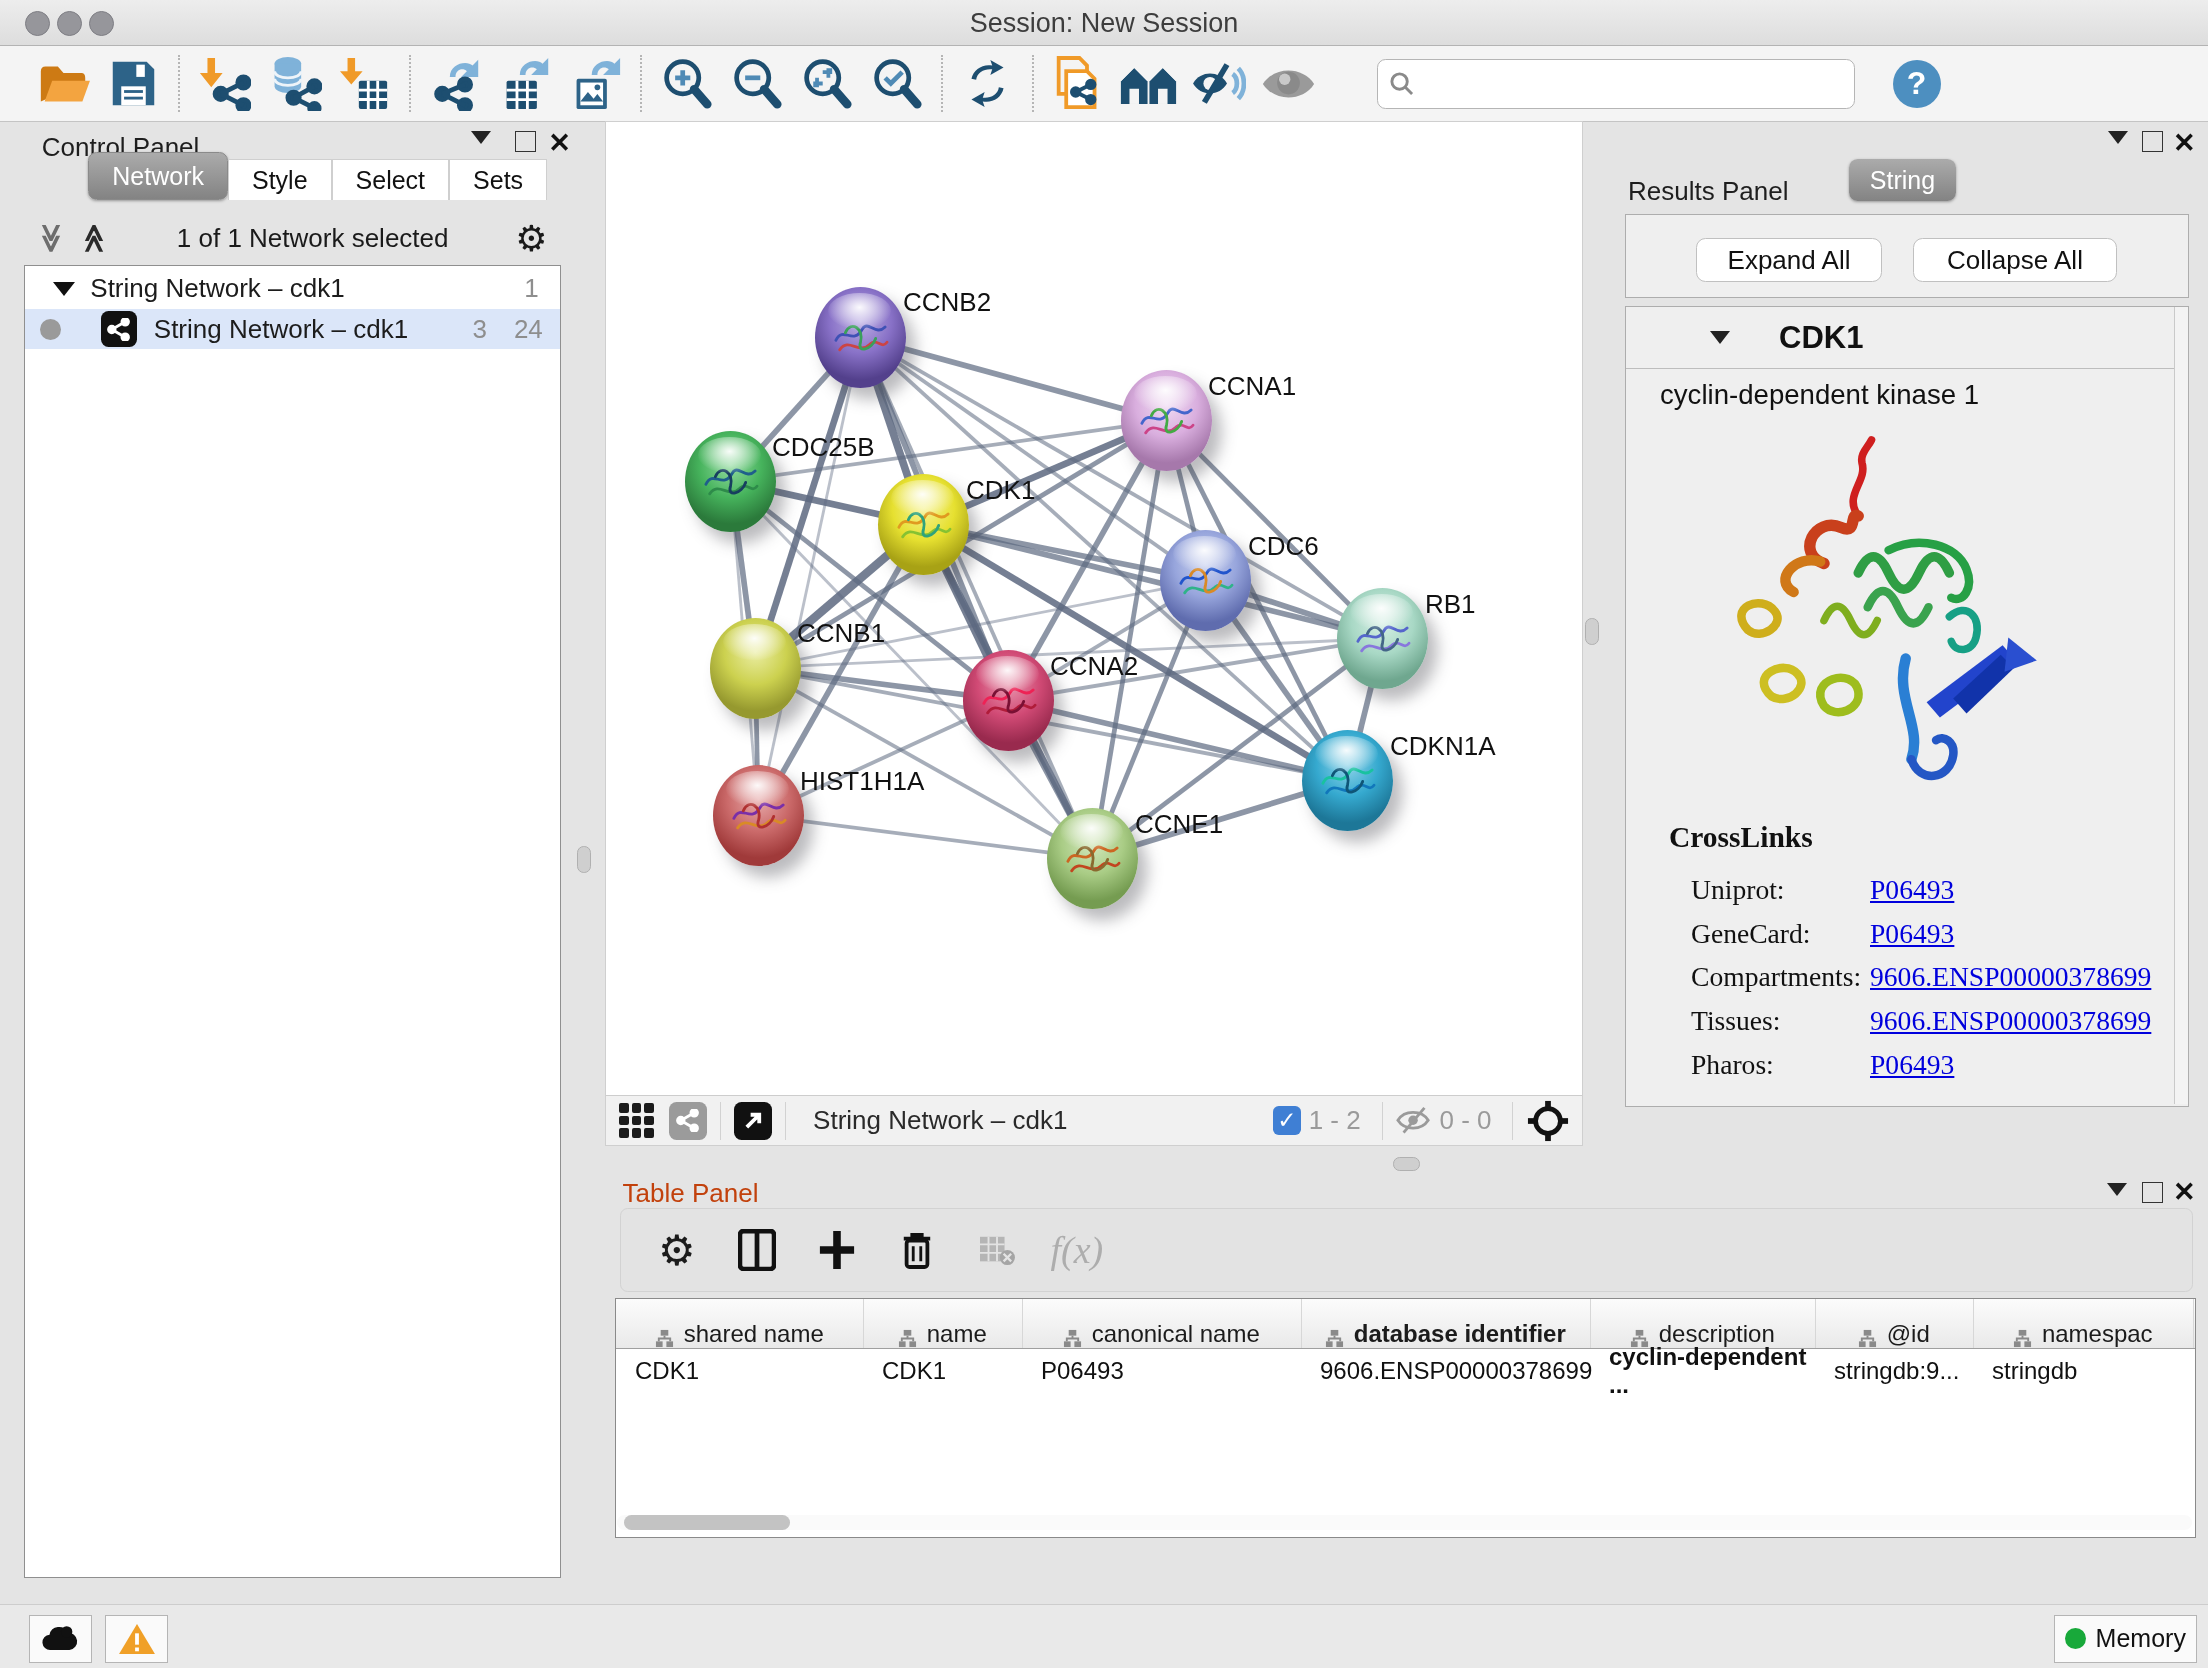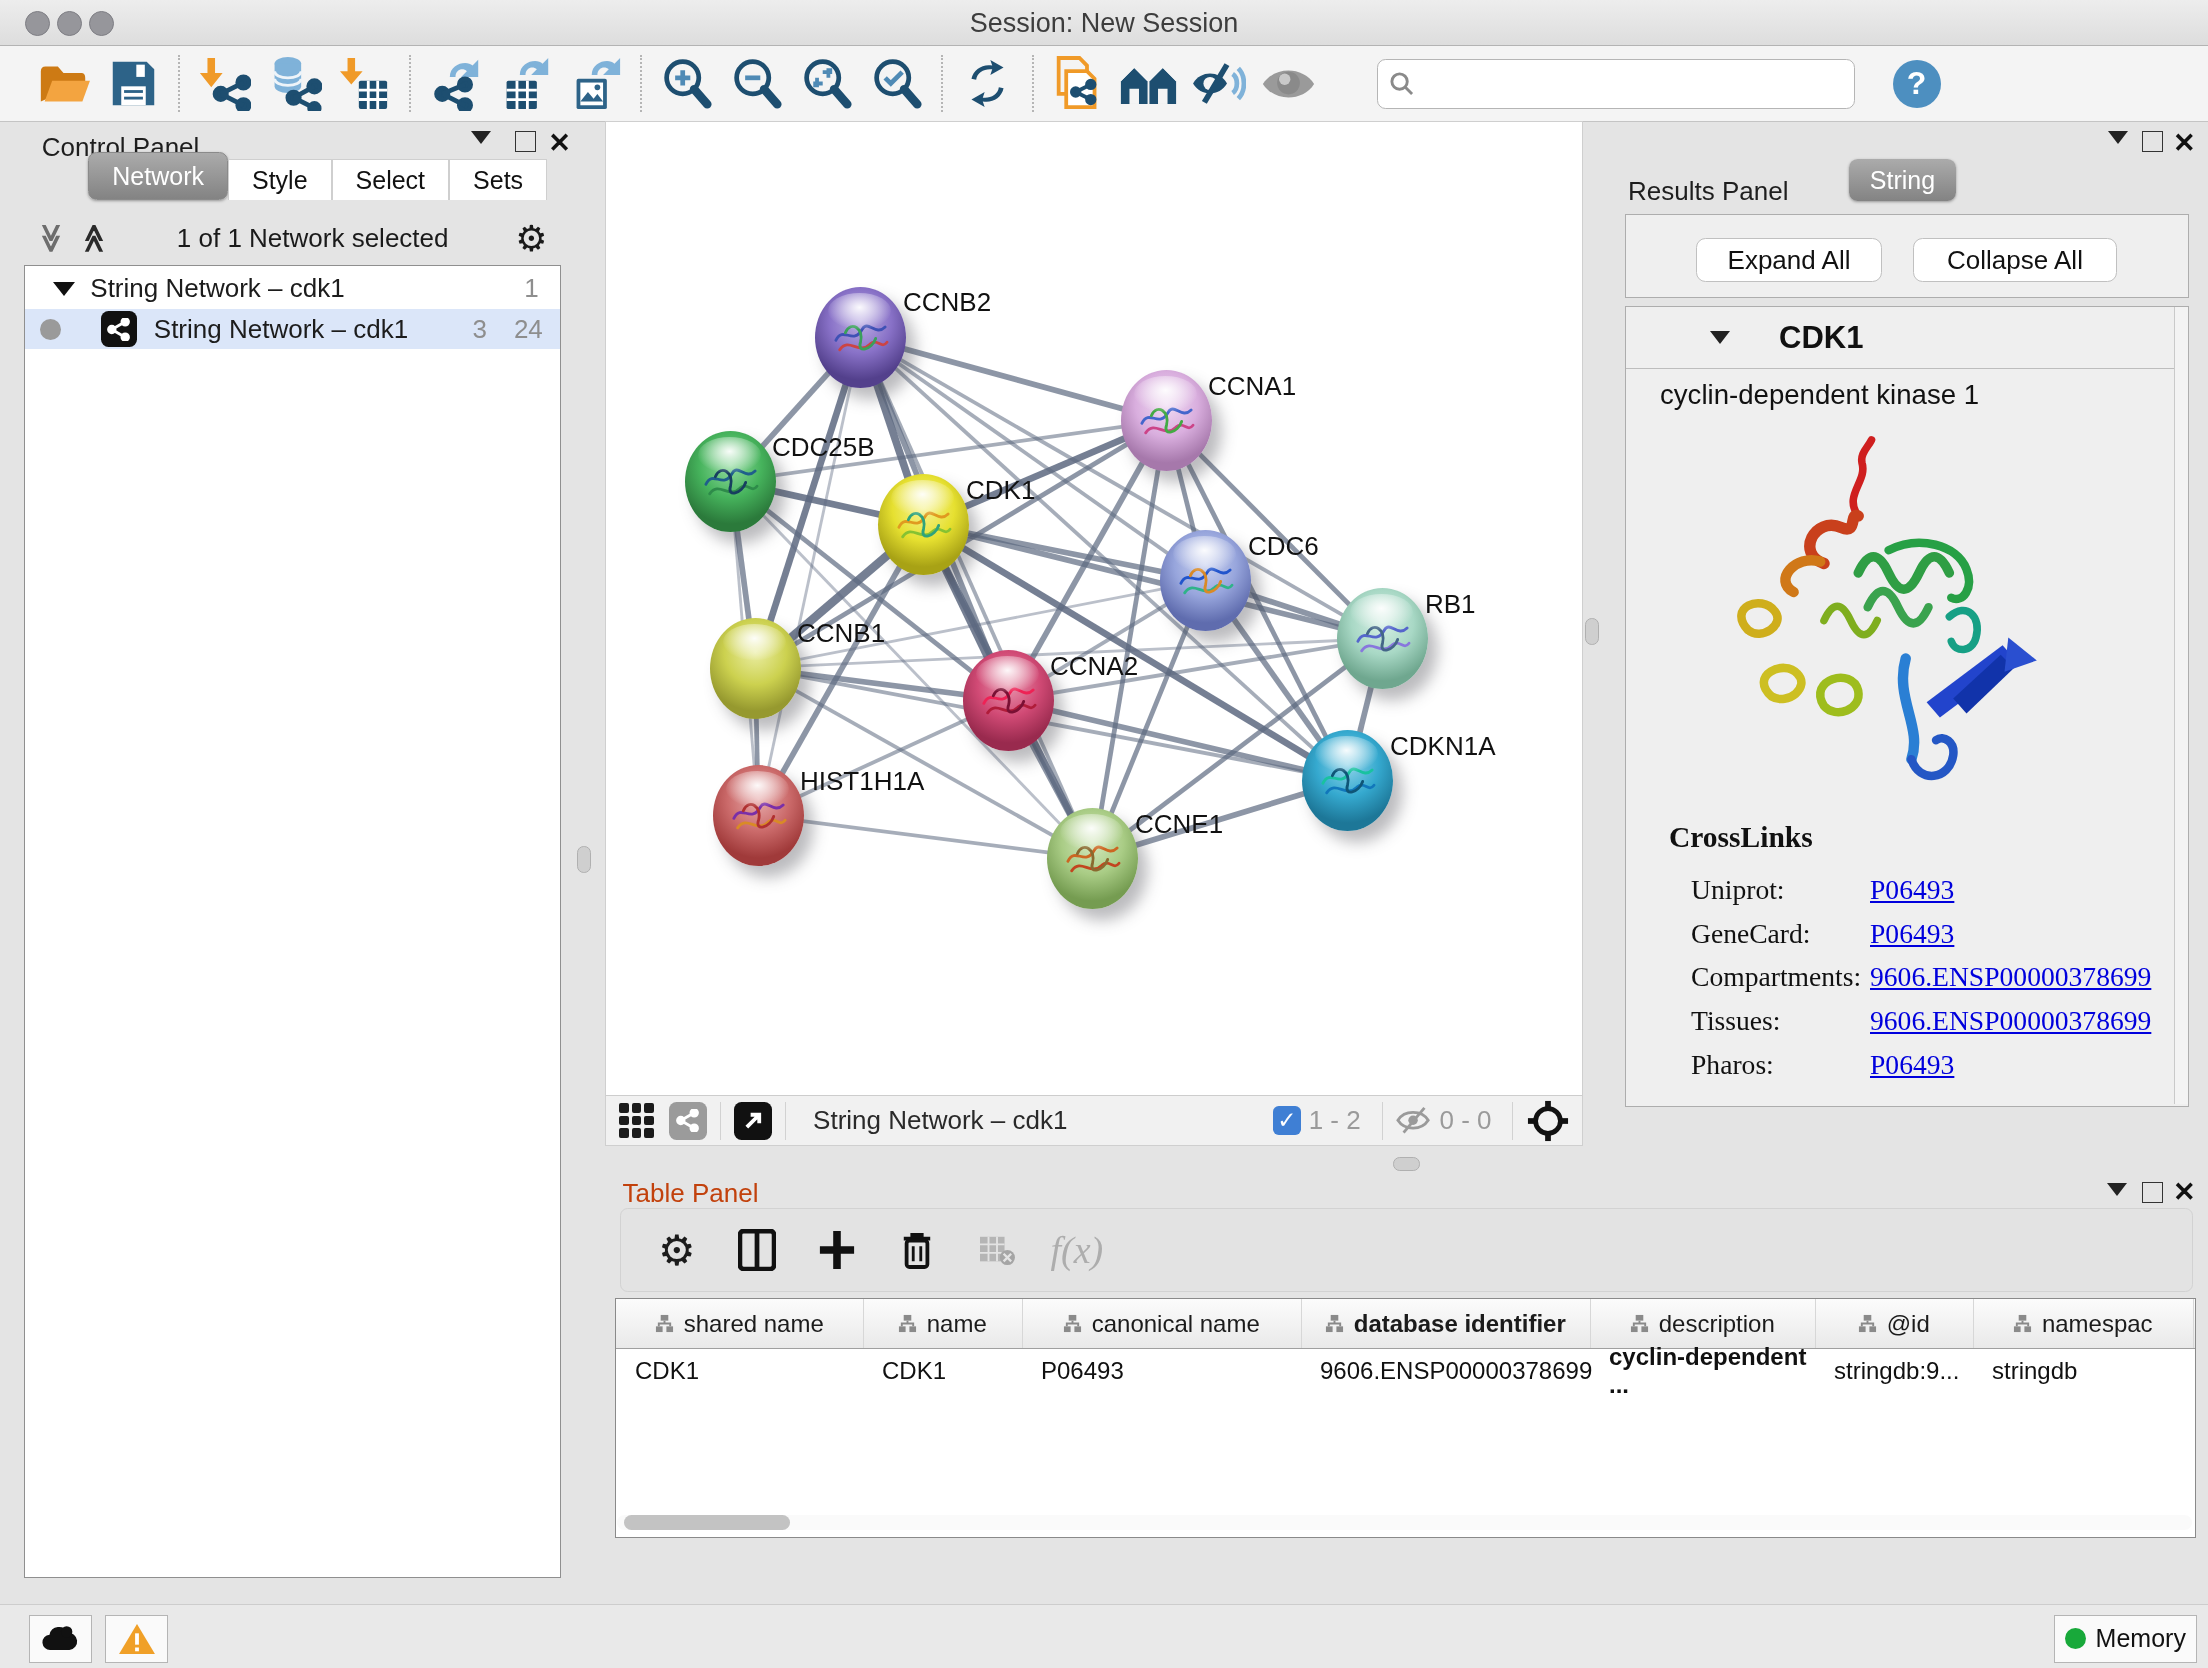--- a/index.html
+++ b/index.html
@@ -89,21 +89,21 @@
   
   #table-panel{position:absolute;left:615px;top:1172px;width:1584px;height:422px;}
   .tp-title{position:absolute;left:7.6px;top:5.7px;font-size:26px;color:#c2410c;}
   .tp-toolbar{position:absolute;left:4.8px;top:36px;width:1571px;height:82px;background:#e3e3e3;
     border:1px solid #d2d2d2;border-radius:7.6px;display:flex;align-items:center;}
   .tp-ic{margin-left:32px;display:flex;align-items:center;justify-content:center;width:48px;height:53px;}
   .tbl{position:absolute;left:0px;top:126px;width:1579px;height:238px;background:#fff;
     border:1.9px solid #8a8a8a;overflow:hidden;}
   .tbl-headrow{position:absolute;left:0;top:0;height:49px;width:2092px;
     background:linear-gradient(#fcfcfc,#e9e9e9);border-bottom:1.9px solid #9f9f9f;}
-  .th{position:absolute;top:0;height:49px;display:flex;align-items:center;justify-content:center;
+  .th{position:absolute;top:0;height:49px;display:flex;align-items:flex-end;justify-content:center;
     font-size:24px;color:#1b1b1b;border-right:1px solid #d7d7d7;}
   .th svg{margin-right:9.5px;flex:0 0 auto;}
   .td{position:absolute;top:49px;height:46px;display:flex;align-items:center;font-size:24px;
     color:#111;padding-left:19px;box-sizing:border-box;}
   .hscroll{position:absolute;left:1.9px;top:343px;width:1575px;height:15px;background:#fafafa;border-radius:7.6px;}
   .hscroll .thumb{position:absolute;left:7.6px;top:0;width:166px;height:15px;border-radius:7.6px;background:#c3c3c3;}
   .tp-tabs{position:absolute;top:380px;display:flex;align-items:flex-end;}
   
   .statusbar{position:absolute;left:0;top:1604px;width:2208px;height:65px;background:#e9e9e9;
     border-top:1px solid #cdcdcd;}

